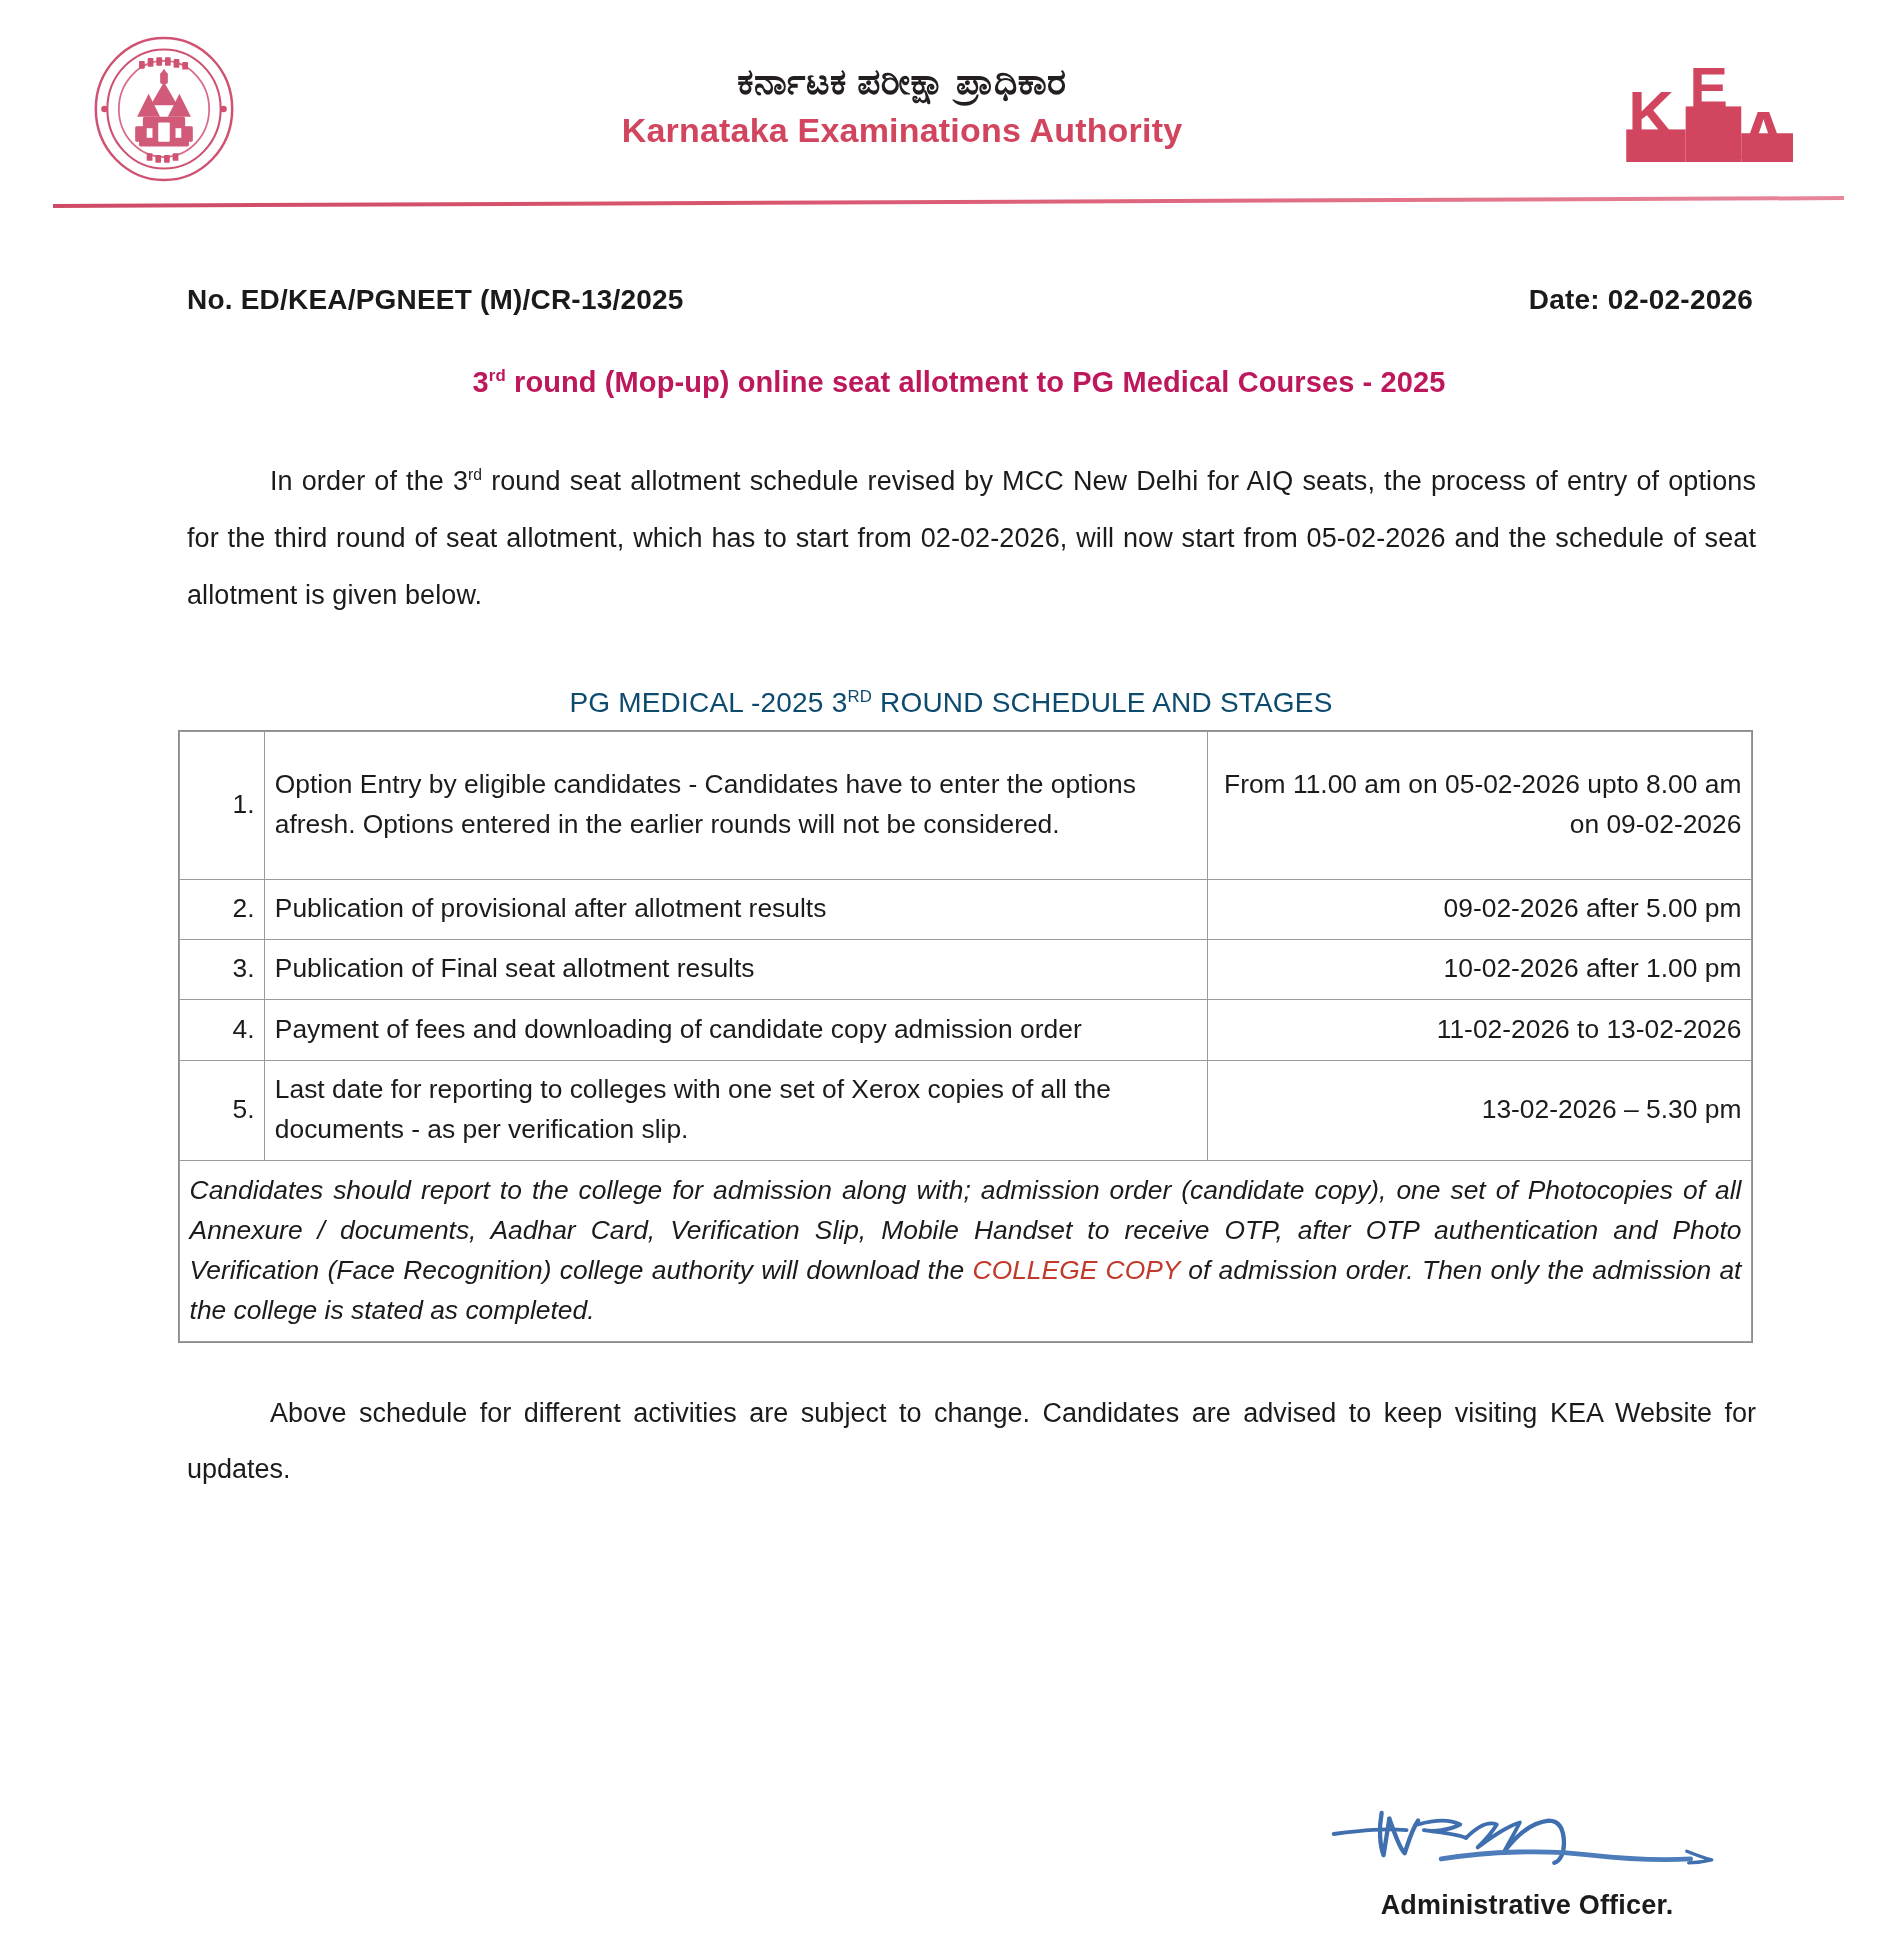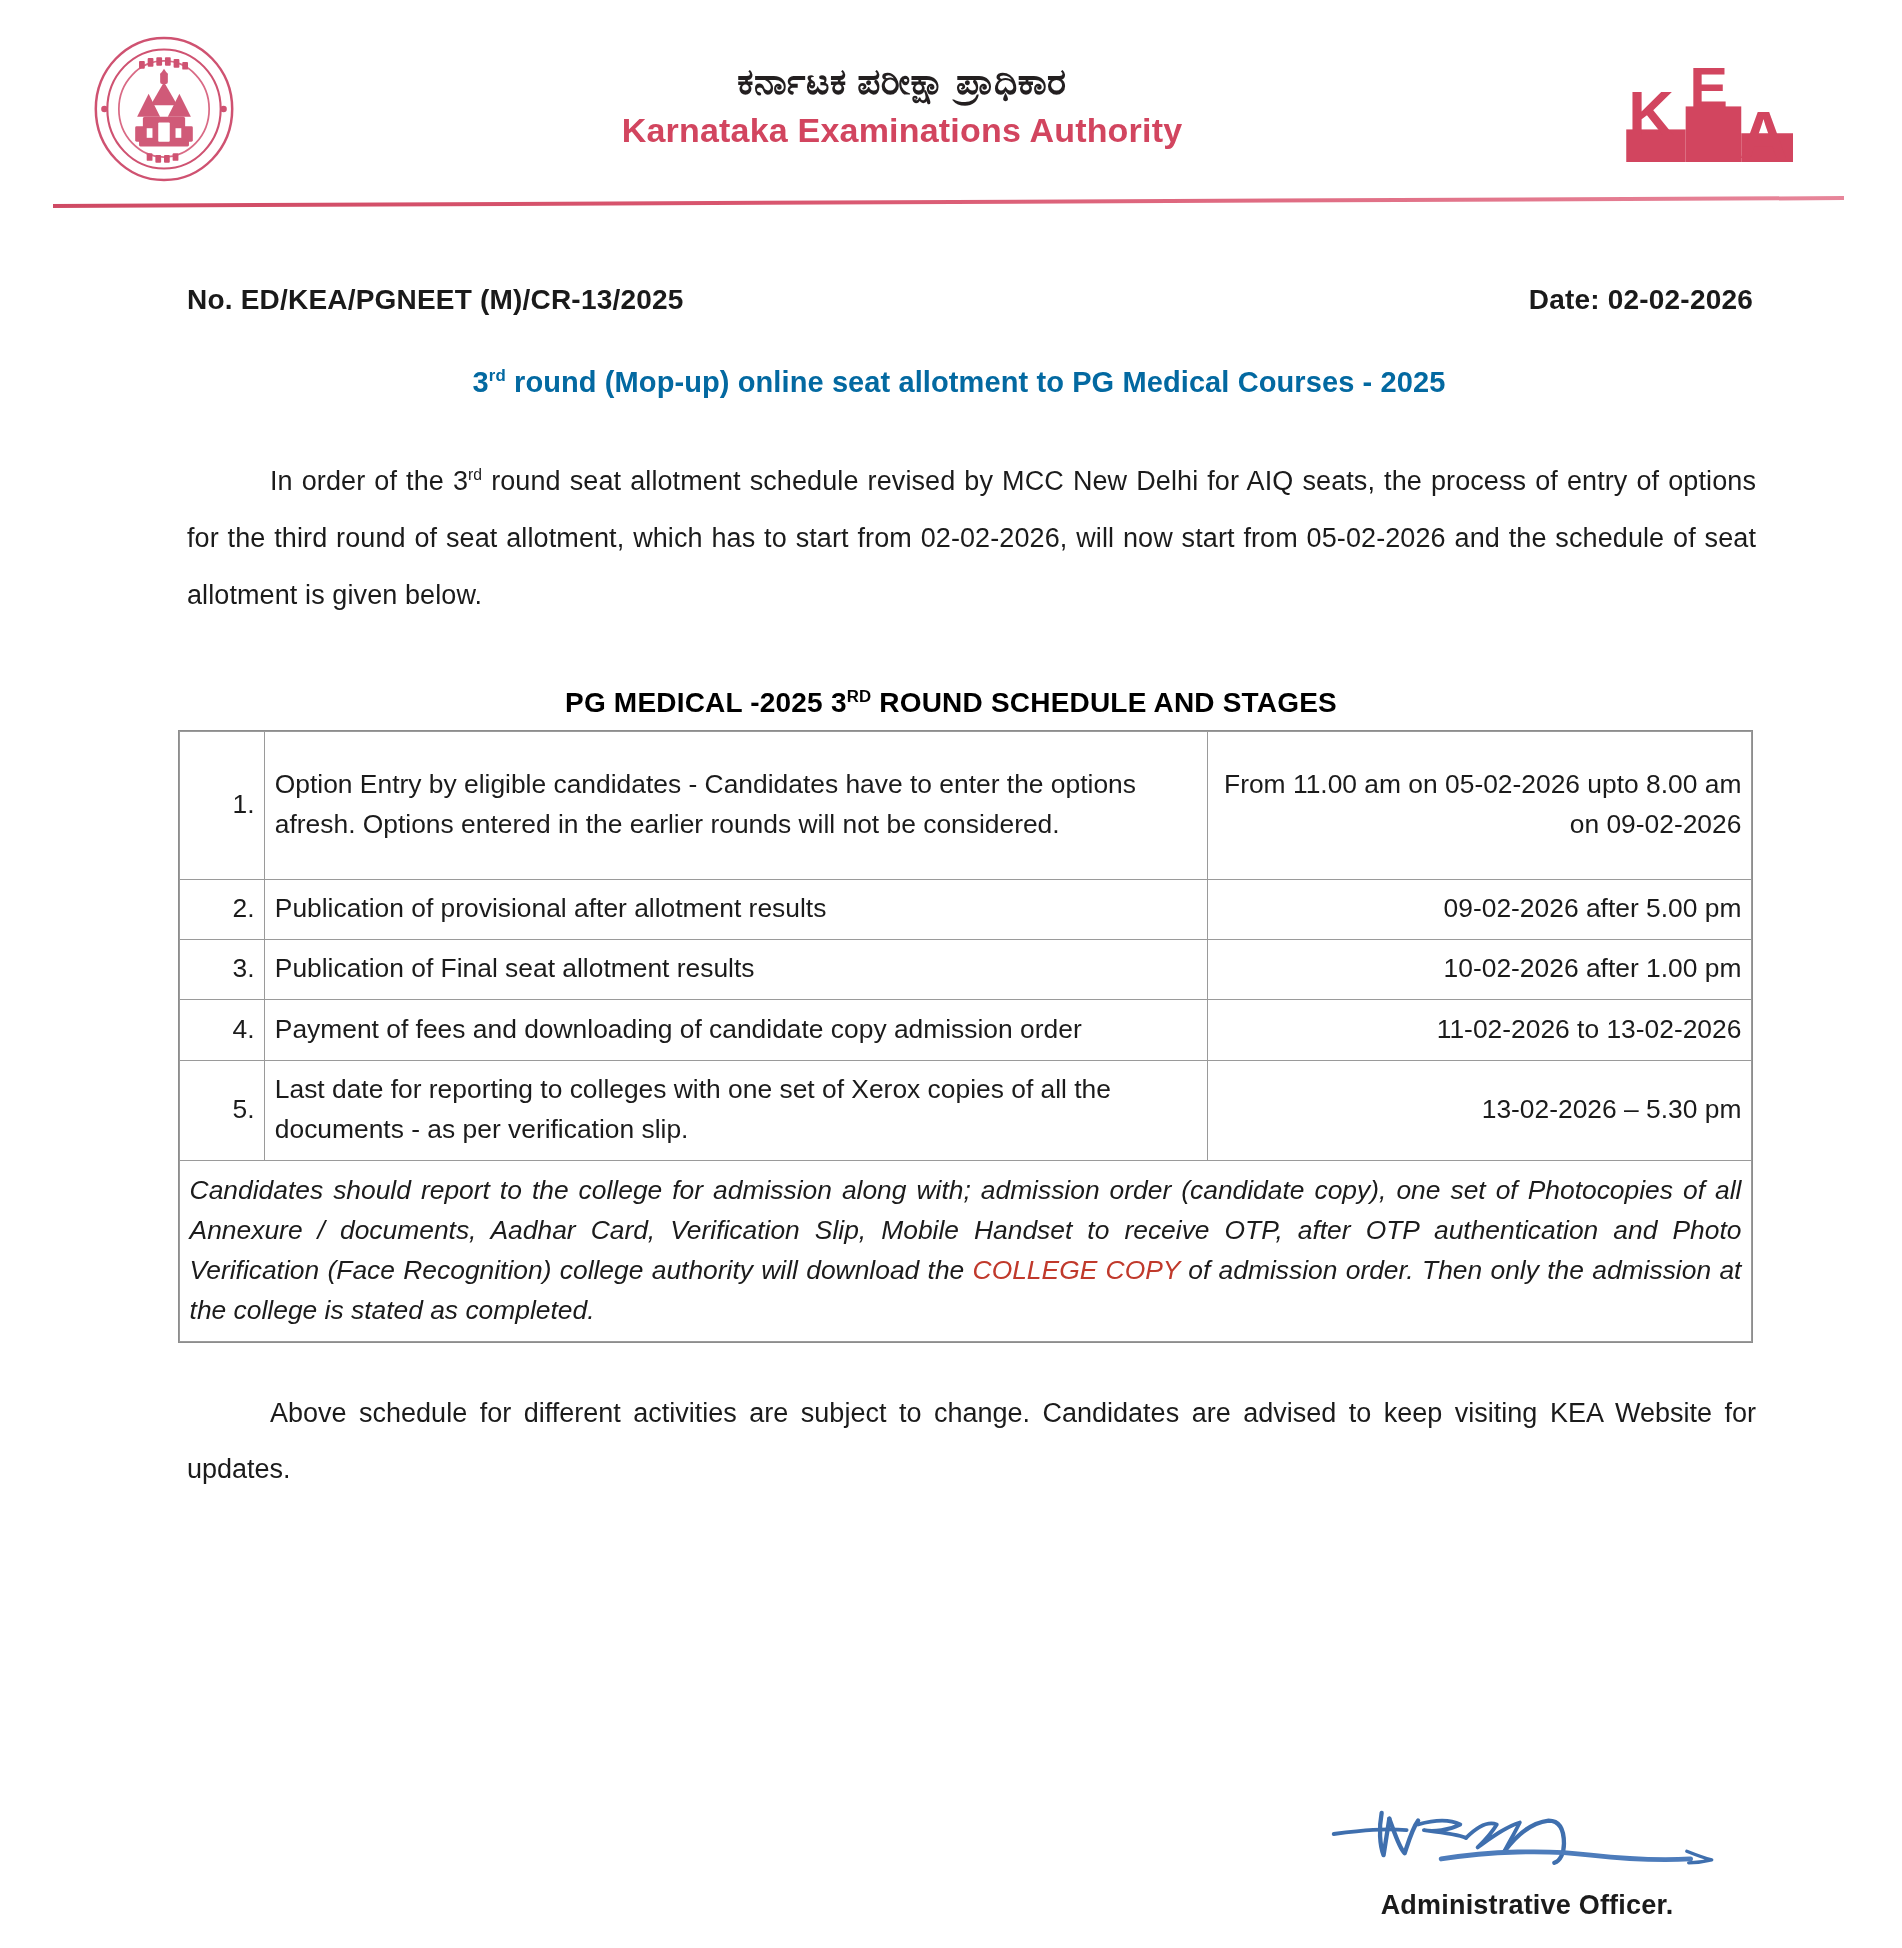--- a/index.html
+++ b/index.html
@@ -89,21 +89,21 @@
     color: #1a1a1a;
     letter-spacing: 0.2px;
   }
 
   
   .doc-title {
     text-align: center;
     margin: 50px 0 0 16px;
     font-size: 29px;
     font-weight: bold;
-    color: #0369a1;
+    color: #be185d;
     letter-spacing: 0.1px;
   }
   .doc-title sup { font-size: 0.58em; vertical-align: super; }
 
   
   .body-para {
     margin: 54px 146px 0 187px;
     font-size: 27px;
     line-height: 2.1;
     text-align: justify;
@@ -111,22 +111,22 @@
     letter-spacing: 0.1px;
   }
   .body-para .indent { display:inline-block; width: 83px; }
   .body-para sup { font-size: 0.58em; vertical-align: super; }
 
   
   .table-heading {
     text-align: center;
     margin: 63px 0 11.5px 0;
     font-size: 28px;
-    font-weight: bold;
-    color: #000000;
+    font-weight: normal;
+    color: #0c4a6e;
     letter-spacing: 0.2px;
   }
   .table-heading sup { font-size: 0.6em; vertical-align: super; }
 
   
   .sched-wrap {
     margin: 0 149px 0 178px;
     border: 1.9px solid #8d8d8d;
     box-sizing: border-box;
   }

